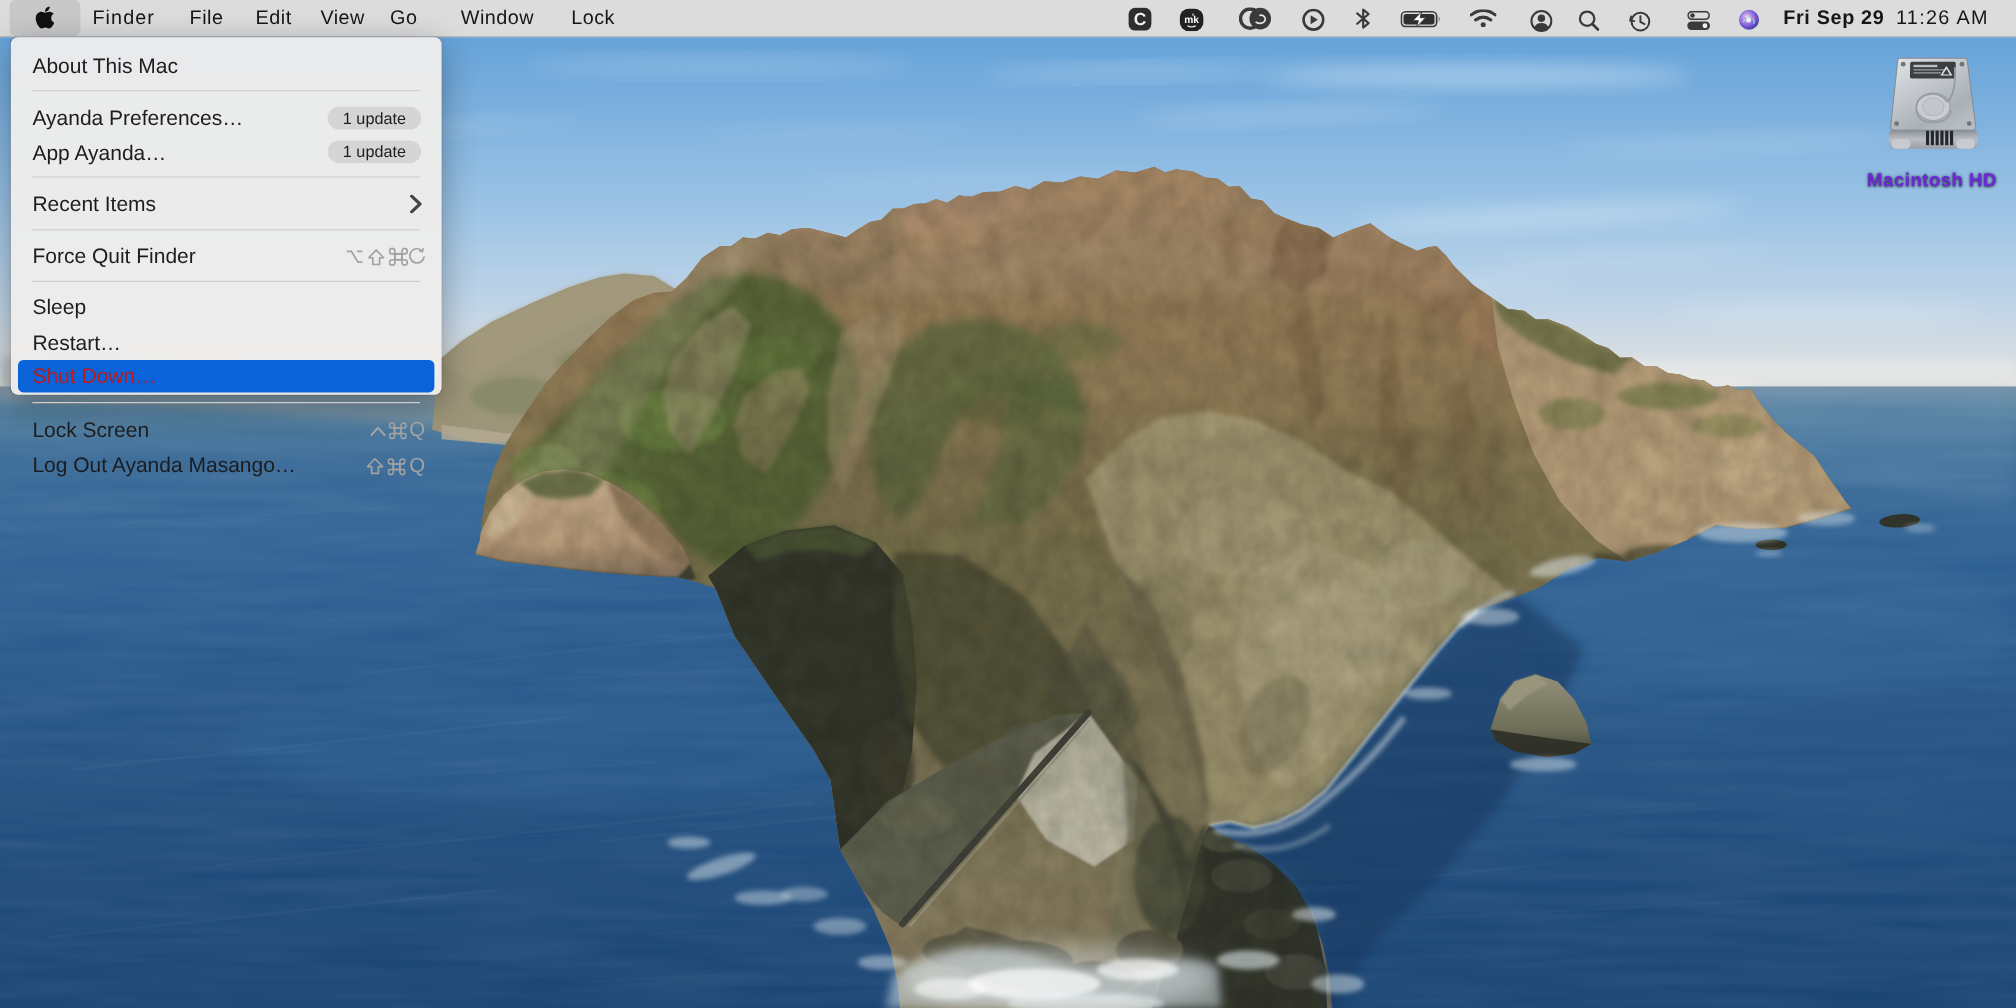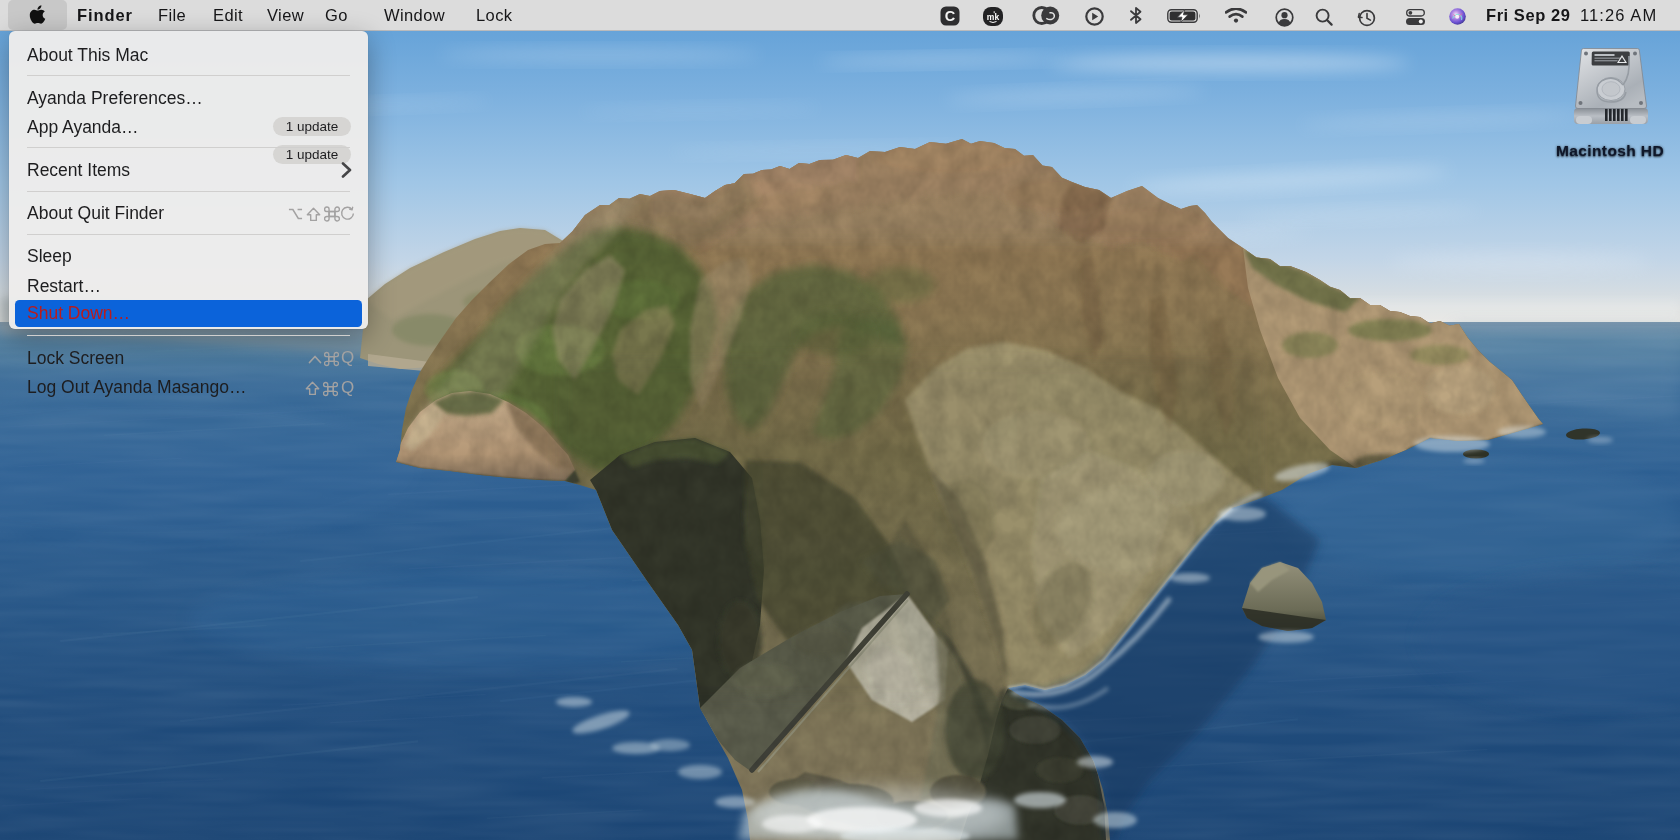--- a/index.html
+++ b/index.html
@@ -6,37 +6,37 @@
   body{width:1680px;height:840px;overflow:hidden;position:relative;
        font-family:"Liberation Sans",sans-serif;}
   #wall{position:absolute;left:0;top:0;width:1680px;height:840px;}
   
   #bar{position:absolute;left:0;top:0;width:1680px;height:30px;
        background:#dcdcdc;border-bottom:1px solid #b9babc;}
   #applehl{position:absolute;left:8px;top:0;width:59px;height:30px;
        background:#c8c8c8;border-radius:5px;}
   .mi{position:absolute;top:0;height:30px;line-height:30px;font-size:16.5px;
       color:#161618;white-space:nowrap;letter-spacing:0.4px;}
-  .mi.b{font-weight:bold;}
+  .mi.b{font-weight:normal;}
   #clock{position:absolute;top:0;height:30px;line-height:30px;font-size:16.5px;
       color:#161618;letter-spacing:0.55px;font-weight:bold;}
   
   #menu{position:absolute;left:9px;top:31px;width:359px;height:298px;
         background:rgba(237,236,235,0.97);border-radius:6px;
         box-shadow:0 8px 28px rgba(0,0,0,0.33), 0 0 1px rgba(0,0,0,0.25);}
   .item{position:absolute;left:18px;font-size:17.5px;color:#1d1d1f;white-space:nowrap;}
   .sep{position:absolute;left:18px;width:323px;height:1px;background:#d0cfce;}
   .badge{position:absolute;left:264px;width:78px;height:19px;border-radius:9.5px;
          background:#d6d5d3;color:#1d1d1f;font-size:13.5px;text-align:center;
-         line-height:19px;margin-top:28px;}
+         line-height:19px;}
   #hilite{position:absolute;left:6px;top:268.5px;width:347px;height:27.5px;
           background:#0b63da;border-radius:4.5px;}
   
   #hdlabel{position:absolute;left:1540px;top:142px;width:140px;text-align:center;
-     font-size:15.5px;font-weight:bold;color:#0f172a;letter-spacing:0.4px;
+     font-size:15.5px;font-weight:bold;color:#6d28d9;letter-spacing:0.4px;
      text-shadow:0 1px 2px rgba(0,0,0,0.65), 0 0 3px rgba(0,0,0,0.4);}
 </style>
 </head>
 <body>
 <svg id="wall" viewBox="0 0 1680 840" preserveAspectRatio="none">
 <defs>
 <linearGradient id="sky" x1="0" y1="0" x2="0" y2="1">
  <stop offset="0" stop-color="#5c9dd6"></stop>
  <stop offset="0.28" stop-color="#7cb0de"></stop>
  <stop offset="0.55" stop-color="#a0c6e6"></stop>
@@ -393,21 +393,21 @@
   <div class="item" style="top:56.5px">Ayanda Preferences…</div>
   <div class="badge" style="top:57.5px">1 update</div>
   <div class="item" style="top:85.5px">App Ayanda…</div>
   <div class="badge" style="top:86px">1 update</div>
   <div class="sep" style="top:115.5px"></div>
   <div class="item" style="top:128.5px">Recent Items</div>
   <svg style="position:absolute;left:332px;top:131px" width="11" height="16" viewBox="0 0 11 16">
 <path d="M2 1.5 L9 8 L2 14.5" stroke="#454547" stroke-width="2.6" fill="none" stroke-linecap="round" stroke-linejoin="round"></path>
     </svg>
   <div class="sep" style="top:159.5px"></div>
-  <div class="item" style="top:171.5px">About Quit Finder</div>
+  <div class="item" style="top:171.5px">Force Quit Finder</div>
   <svg style="position:absolute;left:279px;top:176px" width="15" height="14" viewBox="0 0 16 14">
 <path d="M1 2.2 L5.2 2.2 L11 11.8 L15 11.8" stroke="#a3a2a2" stroke-width="1.6" fill="none"></path>
 <path d="M10.2 2.2 L15 2.2" stroke="#a3a2a2" stroke-width="1.6" fill="none"></path>
     </svg>
     <svg style="position:absolute;left:297px;top:175.5px" width="15" height="15" viewBox="0 0 16 15">
 <path d="M8 0.9 L14.6 7.8 L11 7.8 L11 13.8 L5 13.8 L5 7.8 L1.4 7.8 Z" stroke="#a3a2a2" stroke-width="1.5" fill="none" stroke-linejoin="round"></path>
     </svg>
     <svg style="position:absolute;left:315px;top:175px" width="16" height="16" viewBox="0 0 17 16">
 <path d="M5.4 5.4 L5.4 2.9 A2.4 2.4 0 1 0 3 5.4 L14 5.4 A2.4 2.4 0 1 0 11.6 3 L11.6 13 A2.4 2.4 0 1 0 14 10.6 L3 10.6 A2.4 2.4 0 1 0 5.4 13 Z" stroke="#a3a2a2" stroke-width="1.5" fill="none"></path>
 <rect x="5.4" y="5.4" width="6.2" height="5.2" fill="none" stroke="#a3a2a2" stroke-width="1.5"></rect>

